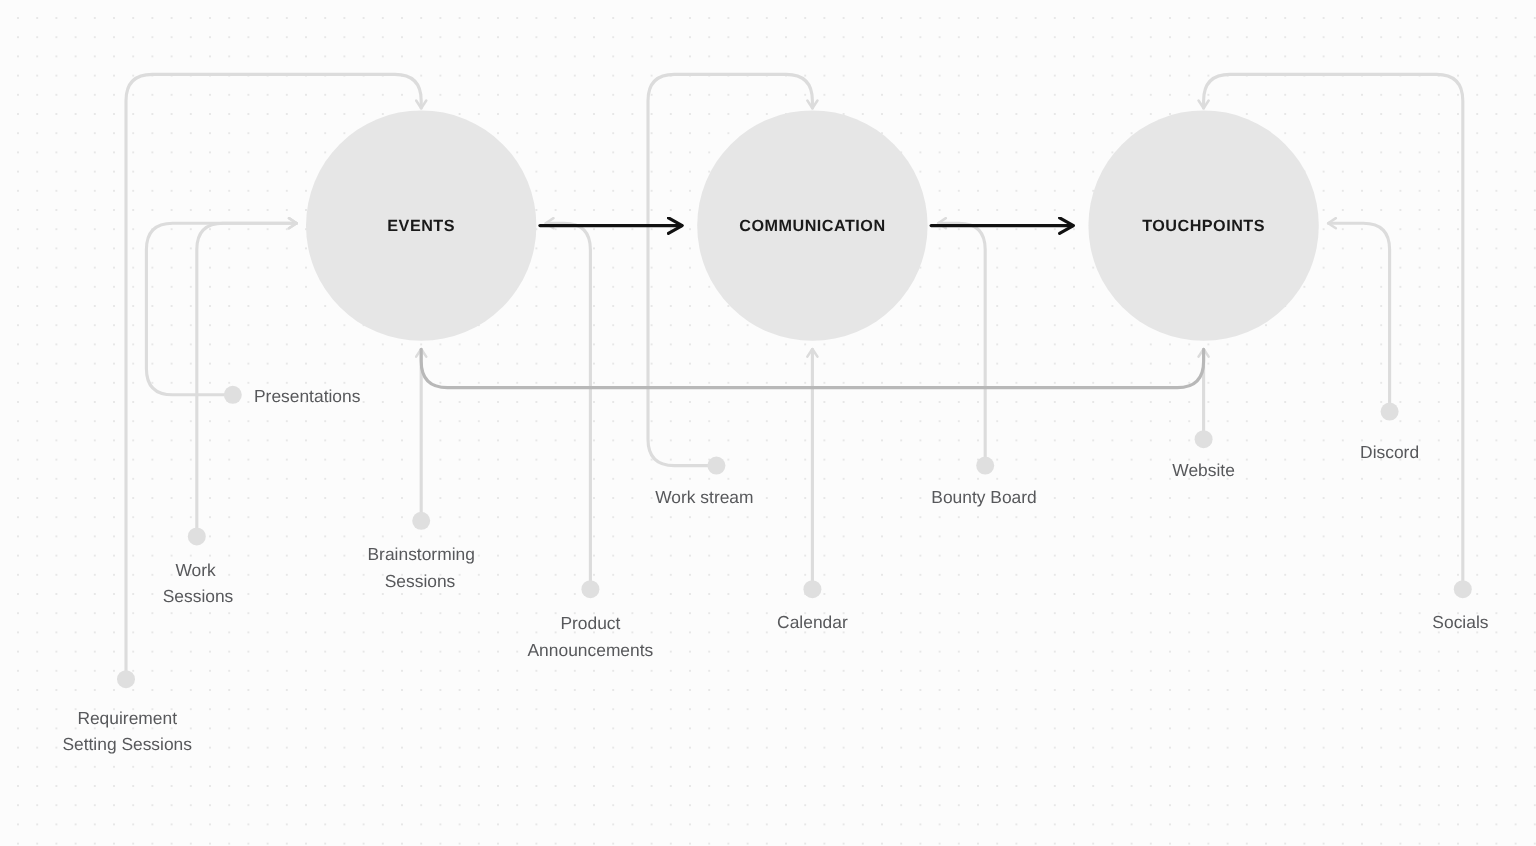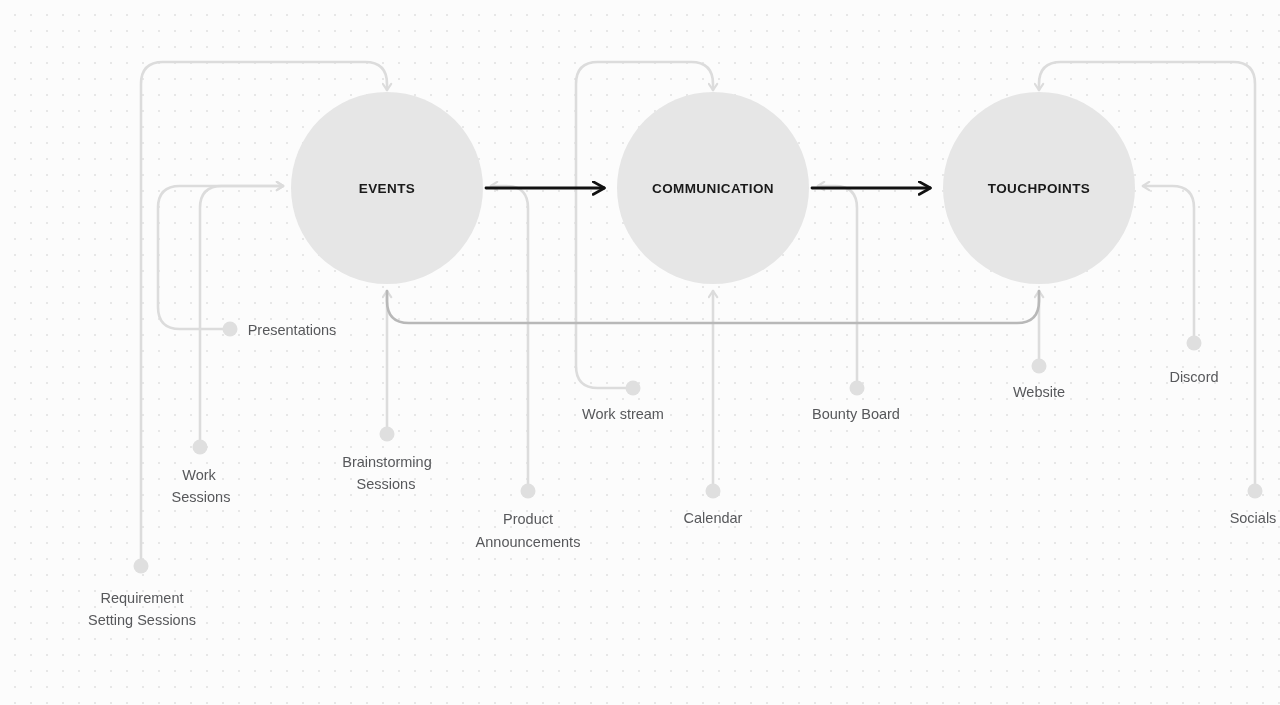--- a/index.html
+++ b/index.html
@@ -5,21 +5,21 @@
   html,body{margin:0;padding:0;}
   body{
     width:1280px;height:705px;overflow:hidden;
     background-color:#fcfcfc;
     background-image:radial-gradient(circle, #e7e7e7 1.1px, transparent 1.2px);
     background-size:16px 16px;
     background-position:7px 7px;
     font-family:"Liberation Sans", sans-serif;
     position:relative;
   }
-  #stage{position:absolute;inset:0;margin-left:36px;}
+  #stage{position:absolute;inset:0;}
   svg.layer{position:absolute;left:0;top:0;width:1280px;height:705px;}
   .node-label{
     font-size:13.5px;font-weight:bold;fill:#1a1a1a;letter-spacing:0.4px;
     text-anchor:middle;dominant-baseline:middle;
   }
   .leaf-label{
     font-size:14.5px;fill:#57585b;text-anchor:middle;
   }
 </style>
 </head>

